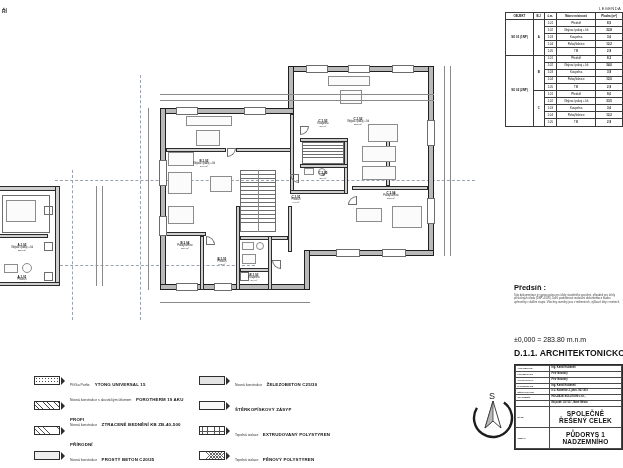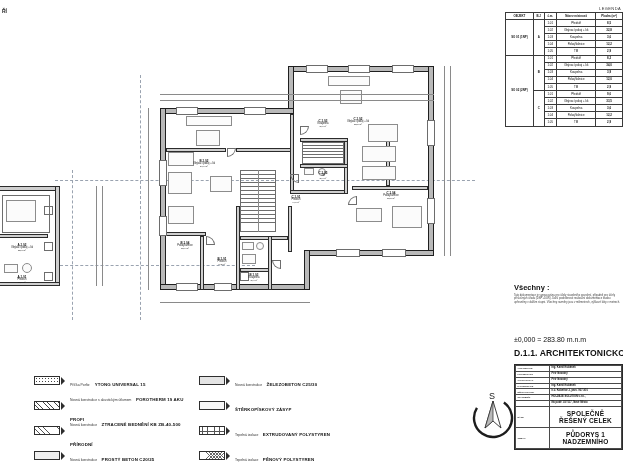--- a/index.html
+++ b/index.html
@@ -423,21 +423,21 @@
       <span class="arrowhead"></span>
       <span class="mat-text">
         <span class="l1">Tepelná izolace</span>
         <span class="l2">PĚNOVÝ POLYSTYREN</span>
       </span>
     </div>
   </div>
 </div>
 
 <div id="note">
-  <div class="note-h">Všechny :</div>
+  <div class="note-h">Předsíň :</div>
   <div class="note-b">Tato dokumentace je vypracována pro účely stavebního povolení, případně pro účely příslušných úřadů (DSP+DUR). Další podrobnosti realizační dokumentace budou upřesněny v dalším stupni. Všechny rozměry jsou v milimetrech, výškové kóty v metrech.</div>
 </div>
 
 <div id="elev">±0,000 = 283.80 m.n.m</div>
 <div id="docname">D.1.1. ARCHITEKTONICKO</div>
 
 <div id="north">
   <svg width="46" height="52" viewBox="0 0 46 52">
     <circle cx="23" cy="30" r="19" fill="none" stroke="#1d1d1d" stroke-width="2.4" stroke-dasharray="88 32" transform="rotate(-55 23 30)"></circle>
     <polygon points="23,13 31,40 23,33 15,40" fill="#ffffff" stroke="#2a2a2a" stroke-width="0.9"></polygon>

